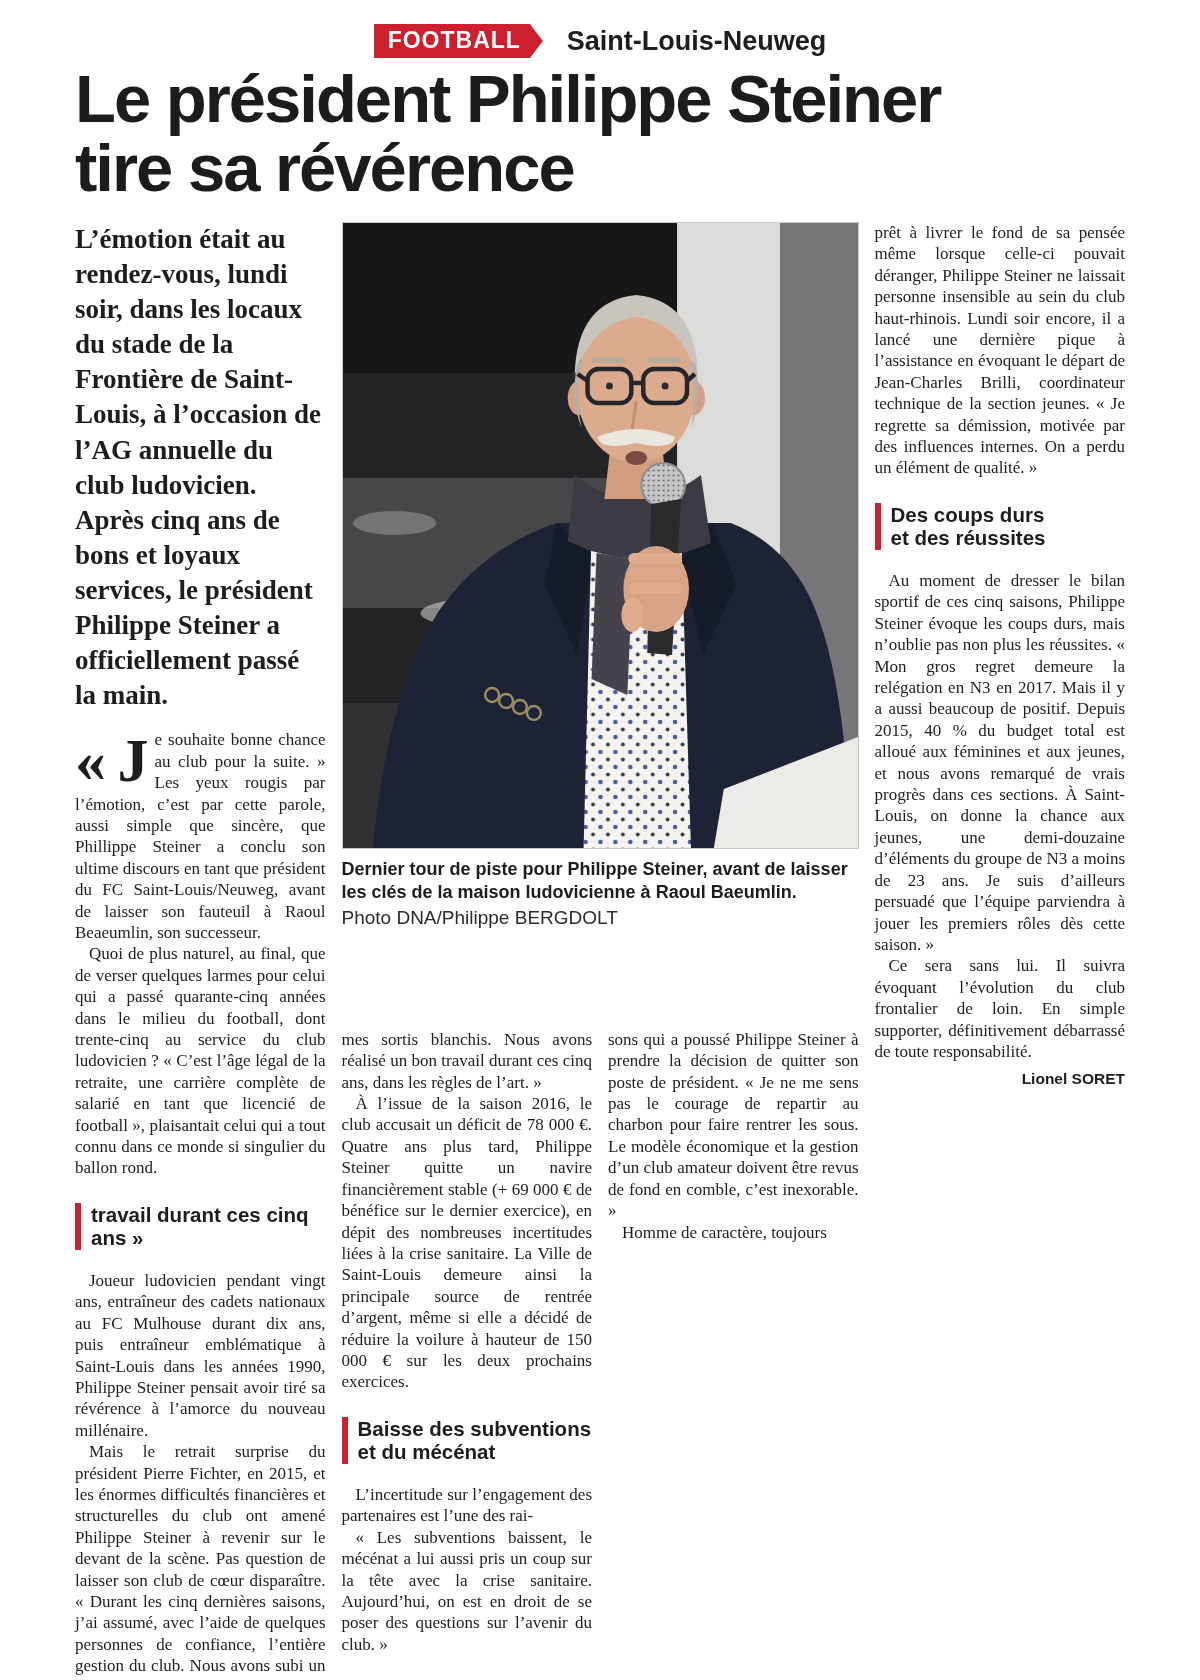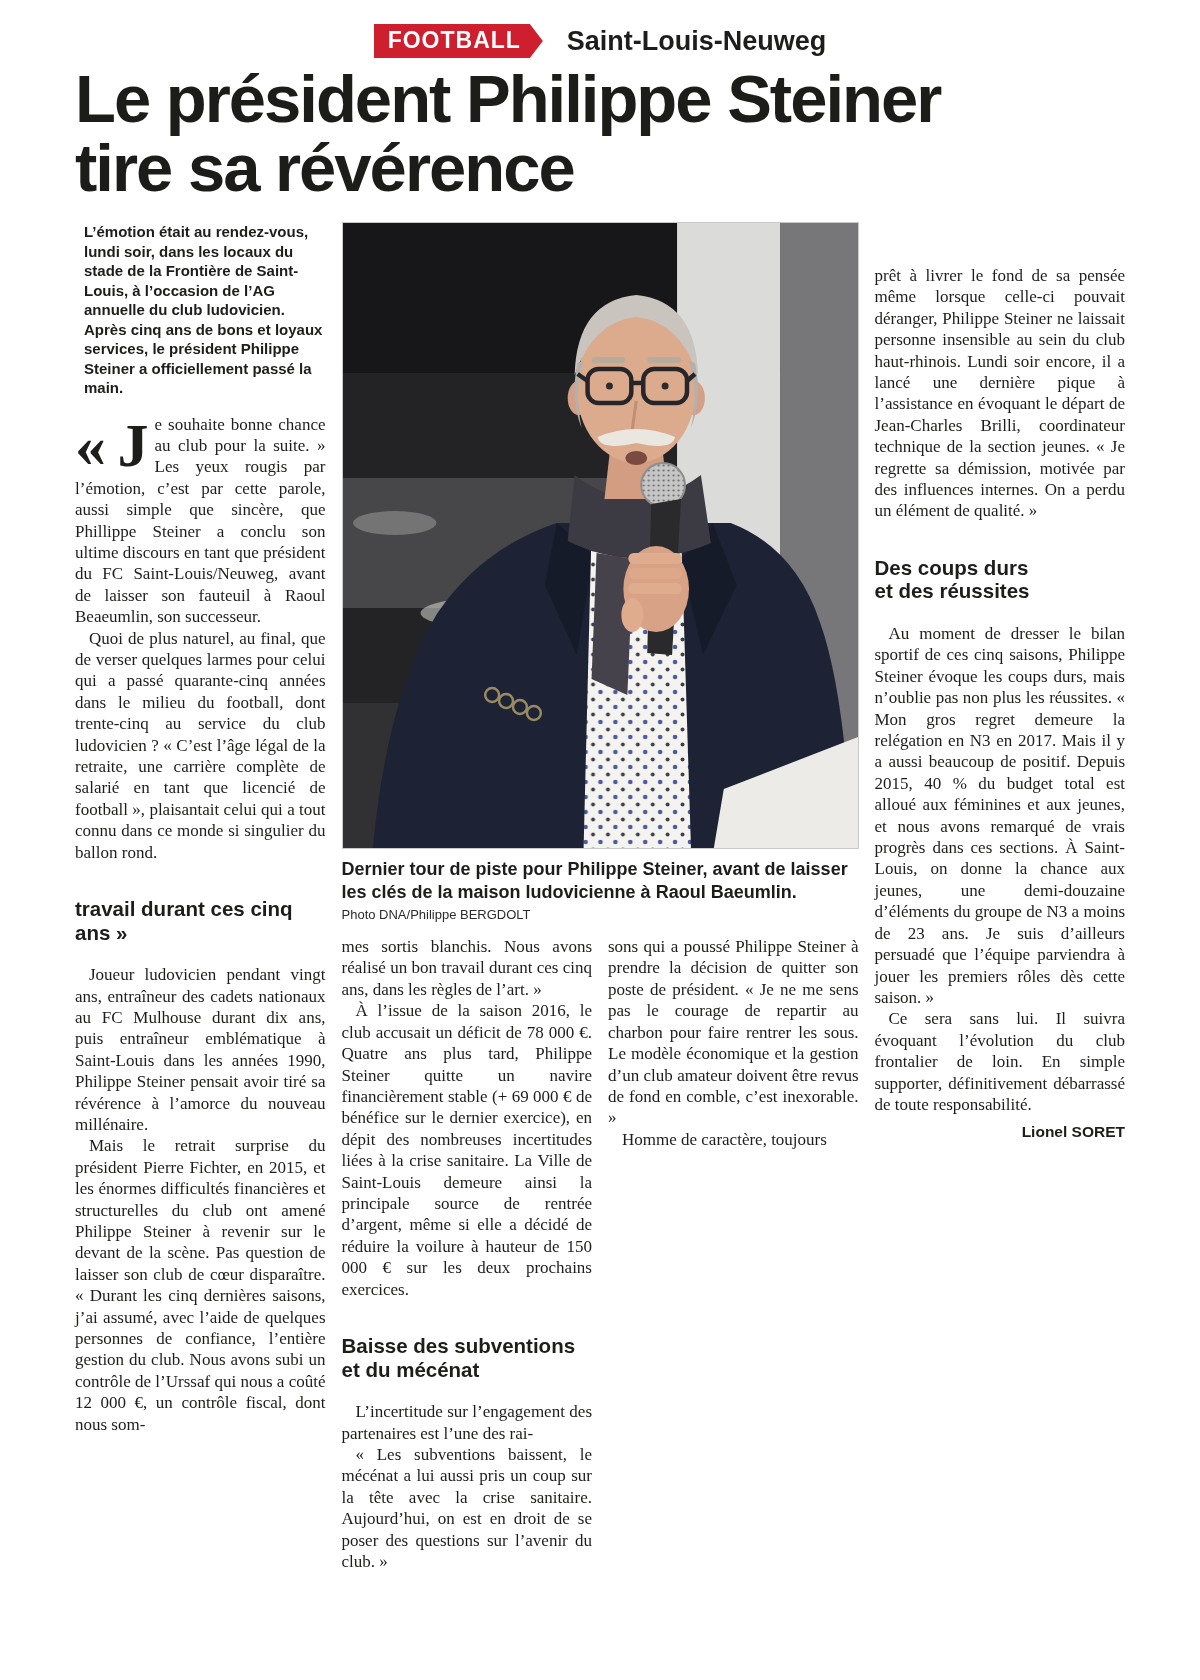--- a/index.html
+++ b/index.html
@@ -43,29 +43,29 @@
     display:grid;
     grid-template-columns:repeat(4, 1fr);
     column-gap:16px;
     row-gap:14px;
     align-items:start;
   }
   .col1 { grid-column:1; grid-row:1 / 3; }
   .photo-block { grid-column:2 / 4; grid-row:1; }
   .col2 { grid-column:2; grid-row:2; }
   .col3 { grid-column:3; grid-row:2; }
-  .col4 { grid-column:4; grid-row:1 / 3;margin-top:43px; }
+  .col4 { grid-column:4; grid-row:1 / 3; }
 
   
   .lead {
-    font-family:Liberation Sans, sans-serif;
-    font-weight:bold;
-    font-size:15px;
+    font-family:Liberation Serif, serif;
+    font-weight:bold;
+    font-size:27px;
     line-height:1.3;
-    margin:0 0 16px 9px;
+    margin:0 0 16px 0;
   }
 
   
   p.body {
     font-size:17px;
     line-height:1.26;
     text-align:justify;
     margin:0;
     text-indent:14px;
   }
@@ -83,38 +83,37 @@
 
   
   .subhead {
     display:flex;
     gap:10px;
     margin:24px 0 20px 0;
     font-family:"Liberation Sans", sans-serif;
     font-weight:bold;
     font-size:20.5px;
     line-height:1.15;
-    flex-direction:column;
   }
   .subhead .bar { width:6px; background:#cd1f2d; flex:none; }
   .subhead .lines span { display:block; }
 
   
   .photo-frame { border:1px solid #c9c9c9; line-height:0; }
   .photo-frame svg { width:100%; height:625px; display:block; }
   .caption {
     font-family:"Liberation Sans", sans-serif;
     font-weight:bold;
     font-size:18px;
     line-height:1.28;
     margin:9px 0 3px 0;
   }
   .credit {
     font-family:"Liberation Sans", sans-serif;
-    font-size:13px;
+    font-size:19px;
     color:#2b2b2b;
     margin:0;
   }
 
   .byline {
     text-align:right;
     font-family:"Liberation Sans", sans-serif;
     font-weight:bold;
     font-size:15.5px;
     margin-top:8px;

